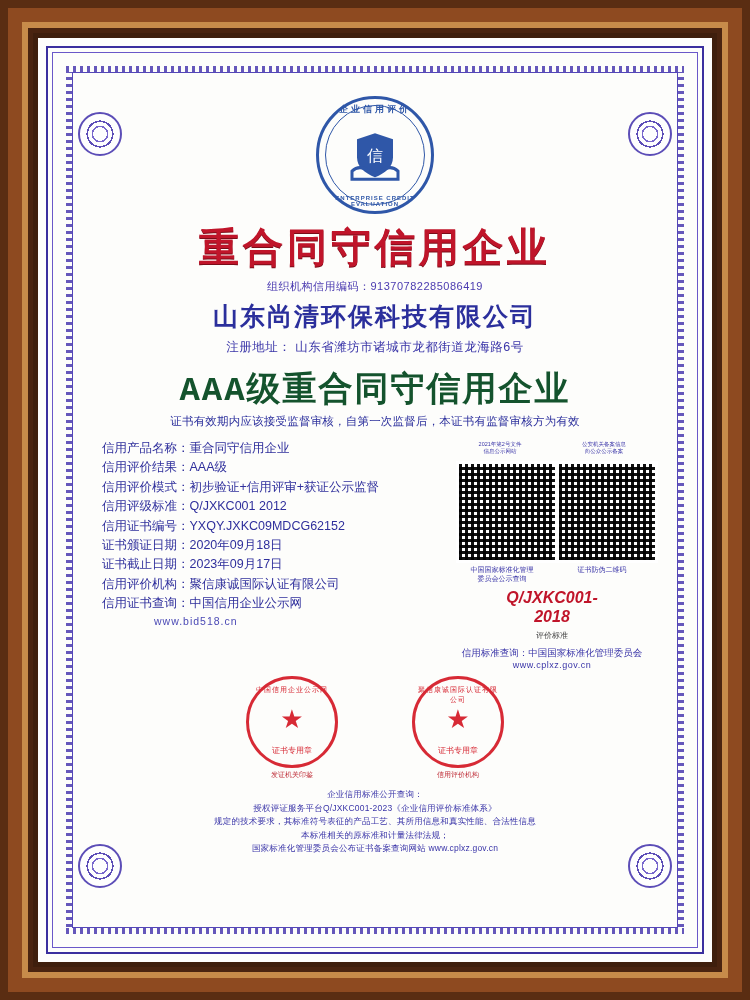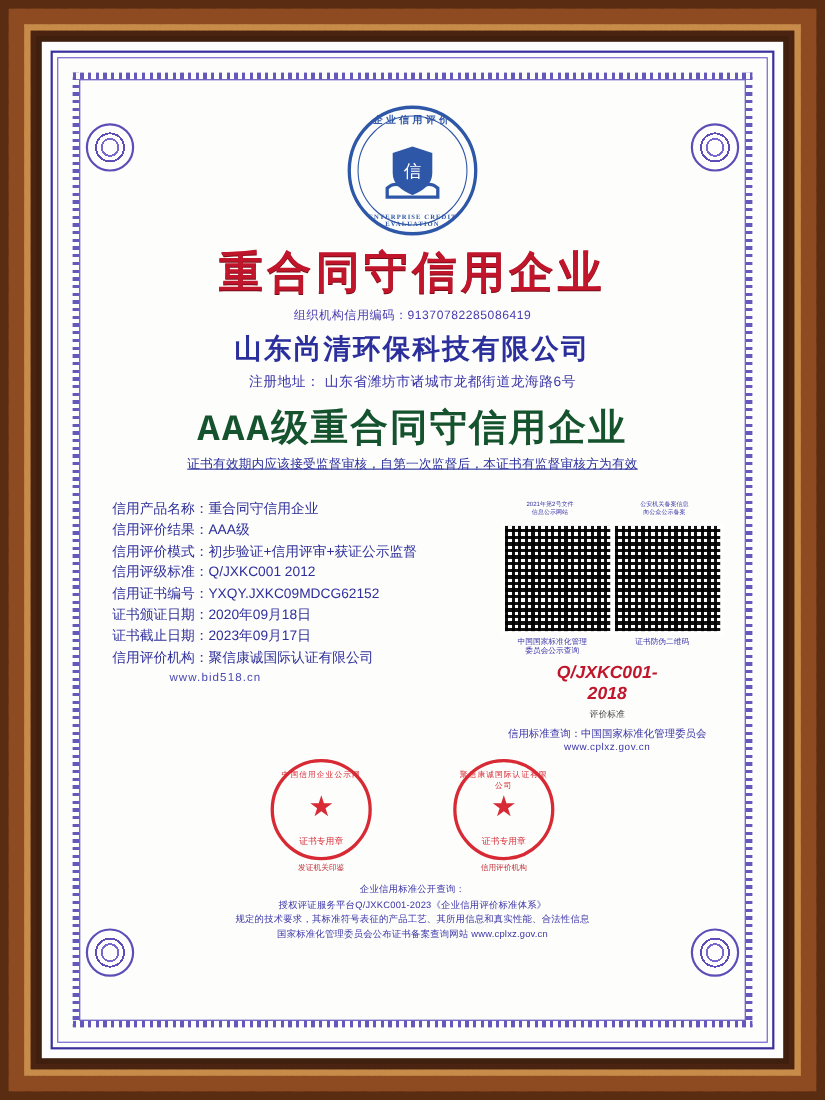--- a/index.html
+++ b/index.html
@@ -91,21 +91,21 @@
   }
   .emblem .ring2{
     position:absolute;inset:9px;border-radius:50%;
     border:1px solid #2f57a8;
   }
   .emblem .hand{
     position:absolute;left:50%;top:50%;transform:translate(-50%,-48%);
     width:62px;height:58px;
   }
   .emblem .top-text,.emblem .bot-text{
-    position:absolute;left:0;right:0;color:#2f57a8;font-weight:bold;font-family:Liberation Serif, serif;
+    position:absolute;left:0;right:0;color:#2f57a8;font-weight:bold;
   }
   .emblem .top-text{top:7px;font-size:9px;letter-spacing:3px;}
   .emblem .bot-text{bottom:7px;font-size:6px;letter-spacing:1px;}
 
   h1.title{
     margin:6px 0 4px;font-size:40px;letter-spacing:4px;
     color:#c0152a;font-weight:bold;
     font-family:"DejaVu Sans","Liberation Sans",sans-serif;
     text-shadow:0 1px 0 #7a0c18;
   }
@@ -119,21 +119,21 @@
     font-size:12.5px;color:#3a35a8;letter-spacing:.5px;margin-bottom:10px;
   }
   .statement{
     font-size:12.5px;color:#2b2f9c;letter-spacing:.3px;margin:6px 0 2px;
   }
   h3.grade{
     margin:2px 0 2px;font-size:34px;letter-spacing:2px;color:#14532d;font-weight:bold;
     font-family:Liberation Mono, monospace;
   }
   .note{
-    font-size:11.5px;color:#2b2f9c;letter-spacing:.2px;margin-bottom:24px;text-decoration:underline;
+    font-size:11.5px;color:#2b2f9c;letter-spacing:.2px;margin-bottom:10px;
   }
 
   .body-row{
     display:flex;align-items:flex-start;justify-content:space-between;
     text-align:left;padding:0 18px;
   }
   .fields{font-size:12.5px;color:#2f2f9c;line-height:1.55;}
   .fields div{white-space:nowrap;}
   .fields .url{font-size:10.5px;color:#4a49b5;padding-left:52px;letter-spacing:1px;}
 
@@ -218,20 +218,21 @@
       <div class="body-row">
         <div class="fields">
           <div><span>信用产品名称：</span><span>重合同守信用企业</span></div>
           <div><span>信用评价结果：</span><span>AAA级</span></div>
           <div><span>信用评价模式：</span><span>初步验证+信用评审+获证公示监督</span></div>
           <div><span>信用评级标准：</span><span>Q/JXKC001  2012</span></div>
           <div><span>信用证书编号：</span><span>YXQY.JXKC09MDCG62152</span></div>
           <div><span>证书颁证日期：</span><span>2020年09月18日</span></div>
           <div><span>证书截止日期：</span><span>2023年09月17日</span></div>
           <div><span>信用评价机构：</span><span>聚信康诚国际认证有限公司</span></div>
+          <div><span>信用证书查询：</span><span>中国信用企业公示网</span></div>
           <div class="url">www.bid518.cn</div>
         </div>
 
         <div class="right-col">
           <div class="stamp-pair">
             <div style="width:88px;font-size:5.5px;color:#3a35a8;white-space:pre-line;text-align:center">2021年第2号文件
 信息公示网站</div>
             <div style="width:88px;font-size:5.5px;color:#3a35a8;white-space:pre-line;text-align:center">公安机关备案信息
 向公众公示备案</div>
           </div>
@@ -272,18 +273,19 @@
             <div class="bs-cap">证书专用章</div>
           </div>
           <div class="seal-note">信用评价机构</div>
         </div>
       </div>
 
       <div class="footer">
         <div class="f-title">企业信用标准公开查询：</div>
         <div>授权评证服务平台Q/JXKC001-2023《企业信用评价标准体系》</div>
         <div>规定的技术要求，其标准符号表征的产品工艺、其所用信息和真实性能、合法性信息</div>
+        <div>本标准相关的原标准和计量法律法规；</div>
         <div>国家标准化管理委员会公布证书备案查询网站 www.cplxz.gov.cn</div>
       </div>
 
     </div>
   </div>
 </div>
 
 </body></html>

